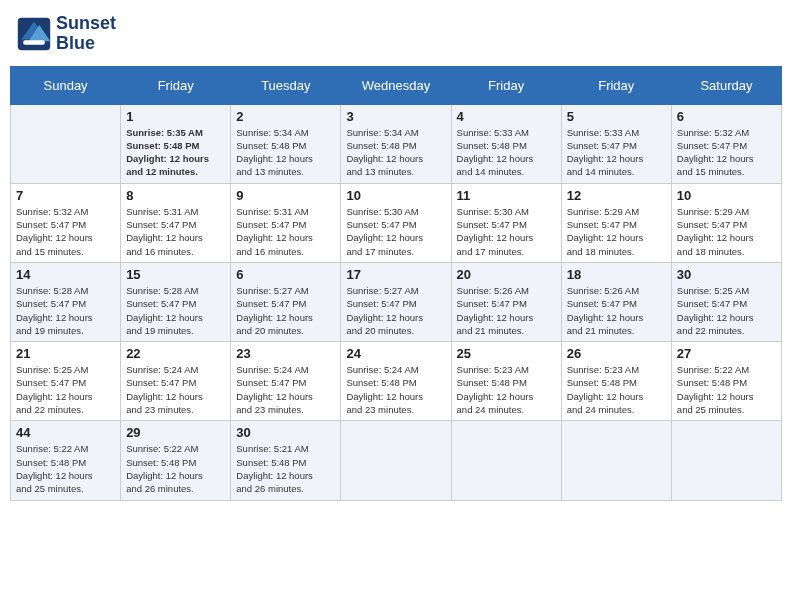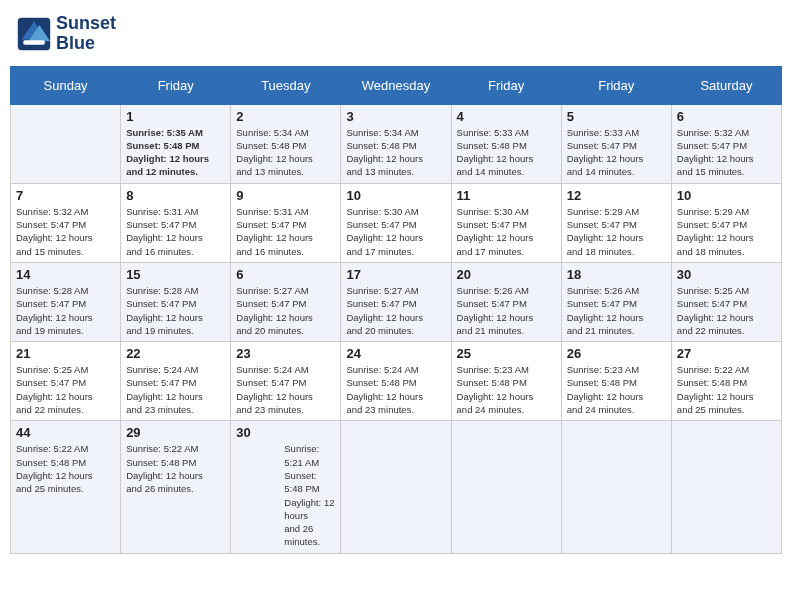--- a/index.html
+++ b/index.html
@@ -333,21 +333,21 @@
         </td>
         <td>
           <span class="day-num">29</span>
           <div class="day-info" style="white-space: pre-line;">Sunrise: 5:22 AM
 Sunset: 5:48 PM
 Daylight: 12 hours
 and 26 minutes.</div>
         </td>
         <td>
           <span class="day-num">30</span>
-          <div class="day-info" style="white-space: pre-line; margin-left: 48px;">Sunrise: 5:21 AM
+          <div class="day-info" style="white-space: pre-line;">Sunrise: 5:21 AM
 Sunset: 5:48 PM
 Daylight: 12 hours
 and 26 minutes.</div>
         </td>
         <td class="empty-cell"></td>
         <td class="empty-cell"></td>
         <td class="empty-cell"></td>
         <td class="empty-cell"></td>
       </tr>
     </tbody>

